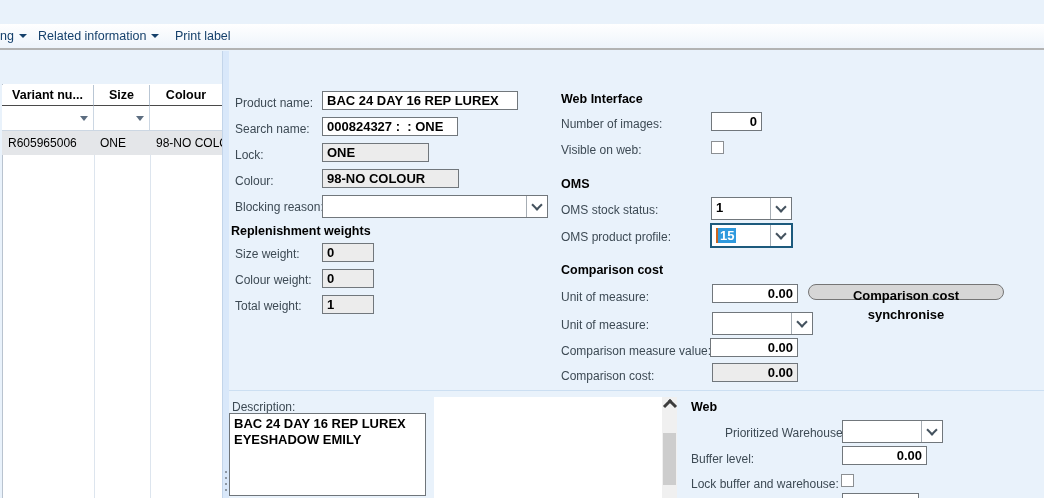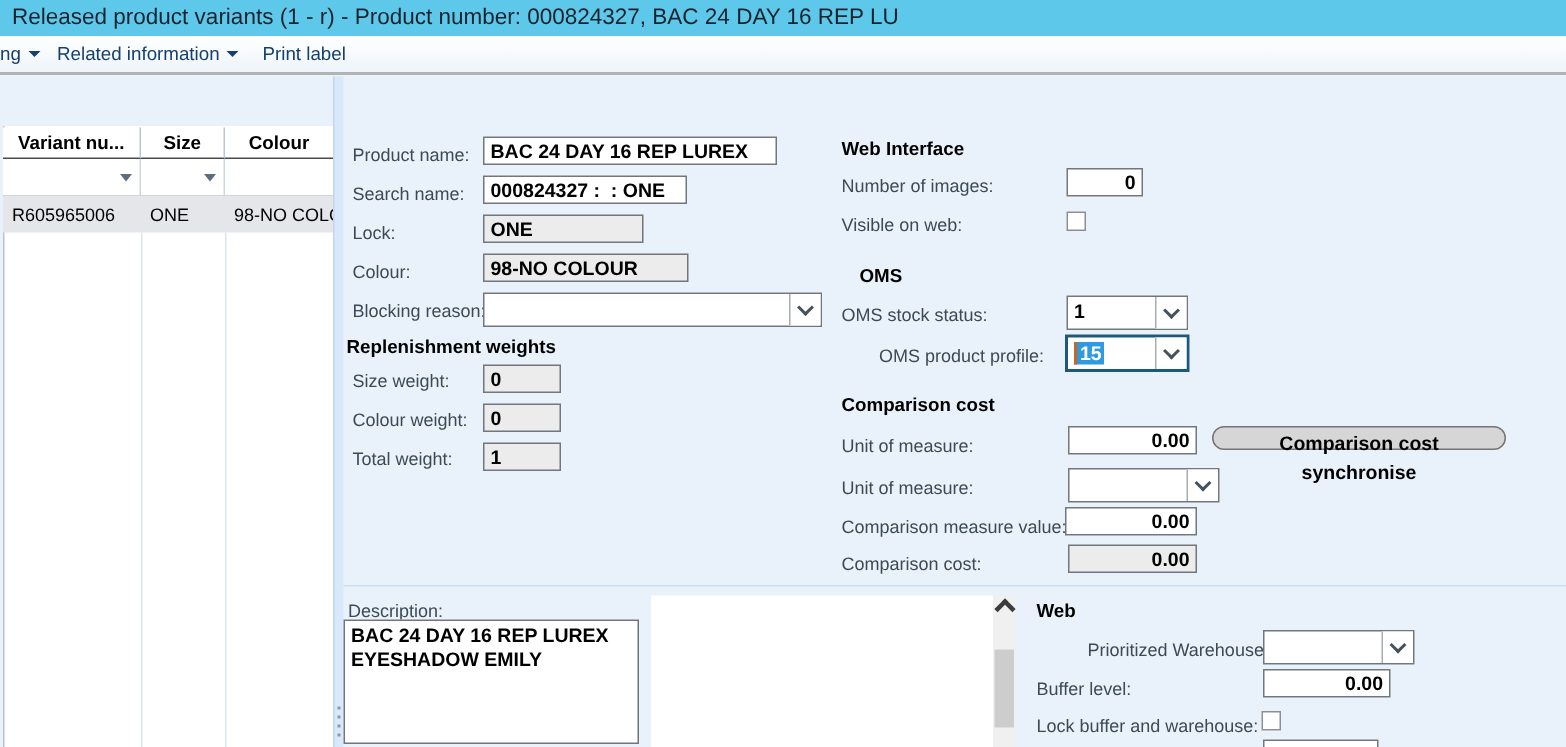--- a/index.html
+++ b/index.html
@@ -56,23 +56,20 @@
   .panel{position:absolute;background:#fff;}
   .sbar{position:absolute;background:#f0f0f0;}
   .sthumb{position:absolute;background:#cdcdcd;}
   .chev-up{width:7px;height:7px;border-left:3px solid #3c3c3c;border-top:3px solid #3c3c3c;transform:rotate(45deg);margin:4px auto 0 auto;}
 </style>
 </head>
 <body>
 
 <div class="app">
 
-  <div class="titlebar">
-    <span>Released product variants (1 - r) - Product number: 000824327, BAC 24 DAY 16 REP LU</span>
-  </div>
 
   <div class="menubar">
     <span class="menuitem" style="left:0px;"><span>ng</span><span class="caret"></span></span>
     <span class="menuitem" style="left:38px;"><span>Related information</span><span class="caret"></span></span>
     <span class="menuitem" style="left:175px;"><span>Print label</span></span>
   </div>
 
   <div class="grid-body"></div>
   <div class="gridsep" style="left:94px;top:155px;height:343px;"></div>
   <div class="gridsep" style="left:150px;top:155px;height:343px;"></div>
@@ -136,31 +133,31 @@
   <input class="inp ro" style="left: 322px; top: 295px; width: 42px;" readonly="" value="1">
 
   <div class="sechdr" style="left:561px;top:92px;">Web Interface</div>
 
   <div class="lbl" style="left:561px;top:117px;">Number of images:</div>
   <input class="inp num" style="left: 711px; top: 112px; width: 41px;" value="0">
 
   <div class="lbl" style="left:561px;top:143px;">Visible on web:</div>
   <input type="checkbox" class="cb" style="left: 711px; top: 141px;">
 
-  <div class="sechdr" style="left:561px;top:177px;margin-left:12px;">OMS</div>
+  <div class="sechdr" style="left:561px;top:177px;">OMS</div>
 
   <div class="lbl" style="left:561px;top:203px;">OMS stock status:</div>
   <div class="dd" style="left:711px;top:197px;width:81px;height:23px;">
     <span class="ddval">1</span>
     <span class="ddbtn">
         <span class="chev"></span>
       </span>
   </div>
 
-  <div class="lbl" style="left:586px;top:230px;">OMS product profile:</div>
+  <div class="lbl" style="left:561px;top:230px;">OMS product profile:</div>
   <div class="dd focusdd" style="left:710px;top:223px;width:83px;height:25px;">
     <span class="ddval" style="line-height:21px;"><span class="sel">15</span></span>
     <span class="ddbtn">
         <span class="chev"></span>
       </span>
   </div>
 
   <div class="sechdr" style="left:561px;top:263px;">Comparison cost</div>
 
   <div class="lbl" style="left:561px;top:290px;">Unit of measure:</div>

